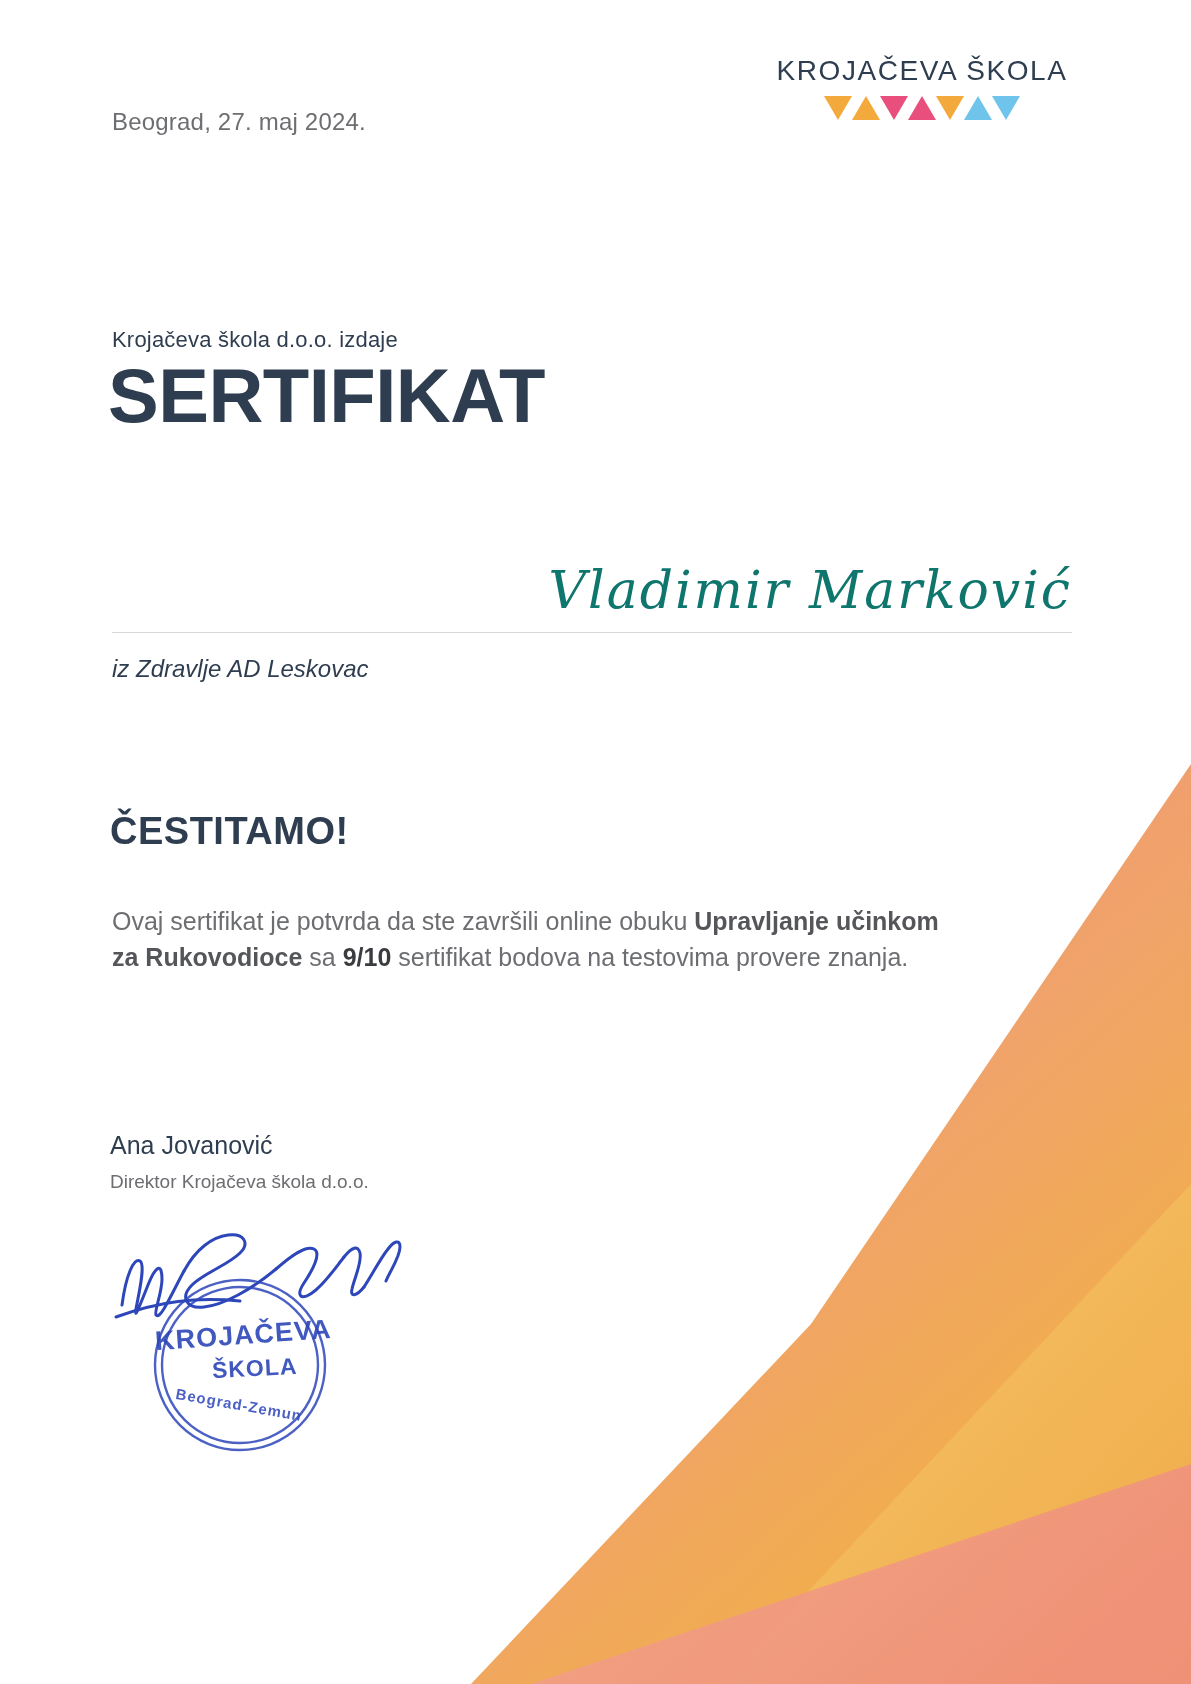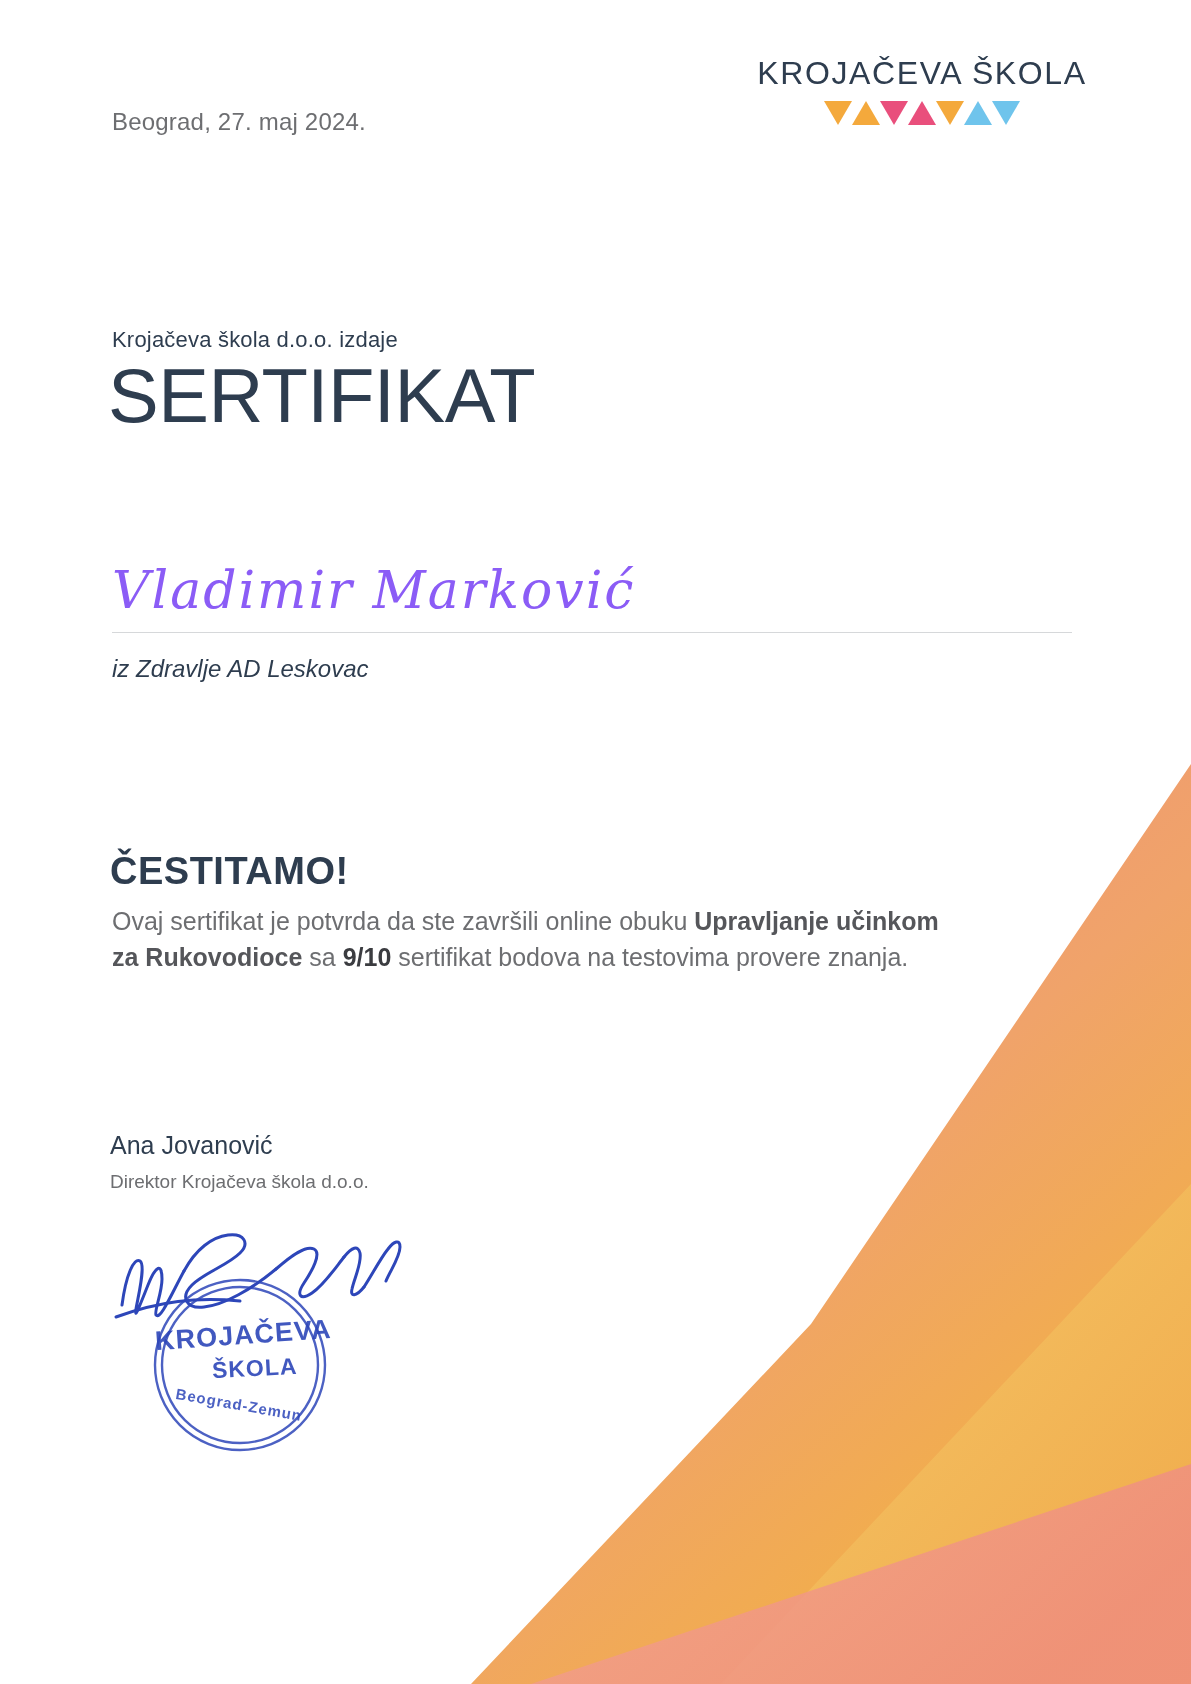--- a/index.html
+++ b/index.html
@@ -44,21 +44,21 @@
   }
 
   .logo-block {
     position: absolute;
     right: 104px;
     top: 55px;
     width: 330px;
     text-align: center;
   }
   .logo-word {
-    font-size: 32px;
+    font-size: 28px;
     letter-spacing: 1.6px;
     color: #2e3d4f;
     font-weight: 400;
     white-space: nowrap;
   }
   .logo-tri-row {
     margin-top: 9px;
     display: flex;
     justify-content: center;
     align-items: flex-start;
@@ -84,36 +84,37 @@
     top: 327px;
     font-size: 22px;
     color: #2e3d4f;
     letter-spacing: 0.2px;
   }
   .title {
     position: absolute;
     left: 108px;
     top: 352px;
     font-size: 76px;
-    font-weight: normal;
+    font-weight: bold;
     color: #2e3d4f;
     letter-spacing: -0.5px;
   }
 
   .recipient {
     position: absolute;
     left: 112px;
     top: 560px;
     width: 960px;
     font-family: "DejaVu Serif", serif;
     font-style: italic;
     font-size: 52px;
-    color: #8b5cf6;
+    color: #0f766e;
     letter-spacing: 2px;
     padding-bottom: 14px;
+    text-align: right;
   }
   .recipient-rule {
     position: absolute;
     left: 112px;
     top: 632px;
     width: 960px;
     height: 1px;
     background: #d6d8da;
   }
   .recipient-from {
@@ -126,21 +127,20 @@
   }
 
   .congrats {
     position: absolute;
     left: 110px;
     top: 810px;
     font-size: 38px;
     font-weight: bold;
     color: #2e3d4f;
     letter-spacing: 0.5px;
-    margin-top: 40px;
   }
 
   .paragraph {
     position: absolute;
     left: 112px;
     top: 878px;
     width: 830px;
     font-size: 25px;
     line-height: 1.45;
     color: #6d6e71;

